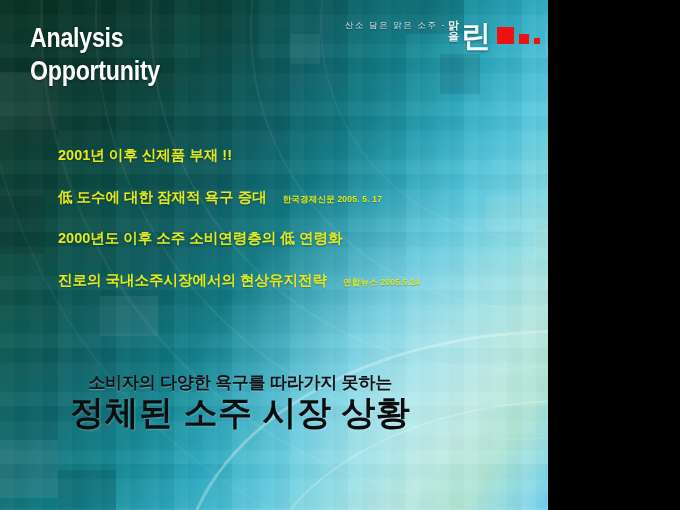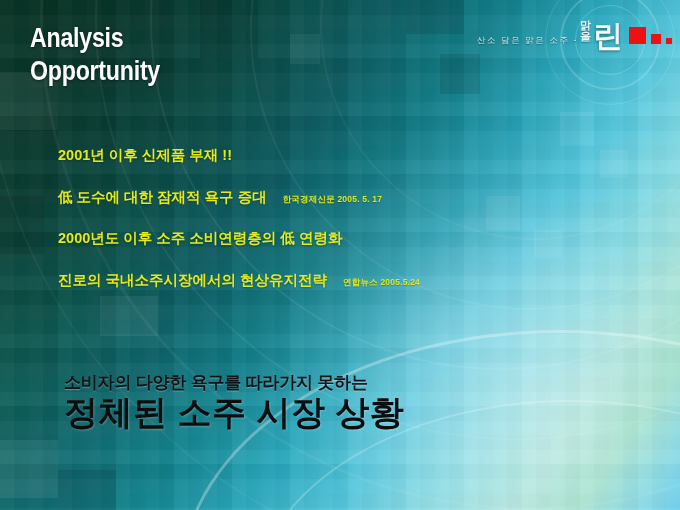--- a/index.html
+++ b/index.html
@@ -1,20 +1,20 @@
 <!DOCTYPE html>
 <html><head>
 <meta charset="utf-8">
 <style>
   * { margin:0; padding:0; box-sizing:border-box; }
   html,body { width:680px; height:510px; overflow:hidden; background:#000; }
 
   #slide {
     position:relative;
-    width:680px; height:510px;
+    width:548px; height:510px;
     overflow:hidden;
     font-family:"Liberation Sans", sans-serif;
     
     background:
       linear-gradient(125deg,
         #0a3b2b 0%,
         #0c4436 13%,
         #0d5a52 26%,
         #106a70 38%,
         #13848f 48%,
@@ -75,21 +75,21 @@
     transform-origin:left top;
     text-shadow:0 1px 3px rgba(0,0,0,.5);
     white-space:nowrap;
   }
   #title .l2 { display:block; }
 
   
   #logo { position:absolute; right:8px; top:10px; height:48px; display:flex; align-items:flex-end; }
   #logo-tag {
     font-size:8.5px; color:#cfe7ea; letter-spacing:1.6px;
-    white-space:nowrap; margin-bottom:11px;
+    white-space:nowrap; margin-bottom:26px;
     text-shadow:0 1px 1px rgba(0,0,0,.45);
   }
   #logo-mal {
     font-size:11px; color:#eaf6f8; font-weight:bold;
     line-height:.95; text-align:center; margin:0 1px 17px 2px;
     text-shadow:0 1px 1px rgba(0,0,0,.4);
   }
   #logo-mal span { display:block; }
   #logo-rin {
     font-size:30px; color:#f2fbfd; font-weight:bold;
@@ -117,21 +117,21 @@
   .cite {
     font-size:8.5px;
     font-weight:bold;
     margin-left:16px;
     letter-spacing:.2px;
     color:#e0e81e;
     text-shadow:0 1px 1px rgba(0,0,0,.25);
   }
 
   
-  #conclusion { position:absolute; left:64px; top:374px; }
+  #conclusion { position:absolute; left:70px; top:374px;text-align:center; }
   #concl-sub {
     color:#111417; font-weight:bold; font-size:17px; line-height:1.1;
     white-space:nowrap; letter-spacing:-.2px;
     text-shadow:0 1px 1px rgba(255,255,255,.30);
   }
   #concl-main {
     color:#0b0d0f; font-weight:bold; font-size:34px; line-height:1.15;
     white-space:nowrap; letter-spacing:.5px;
     text-shadow:1px 1px 2px rgba(255,255,255,.22);
   }

